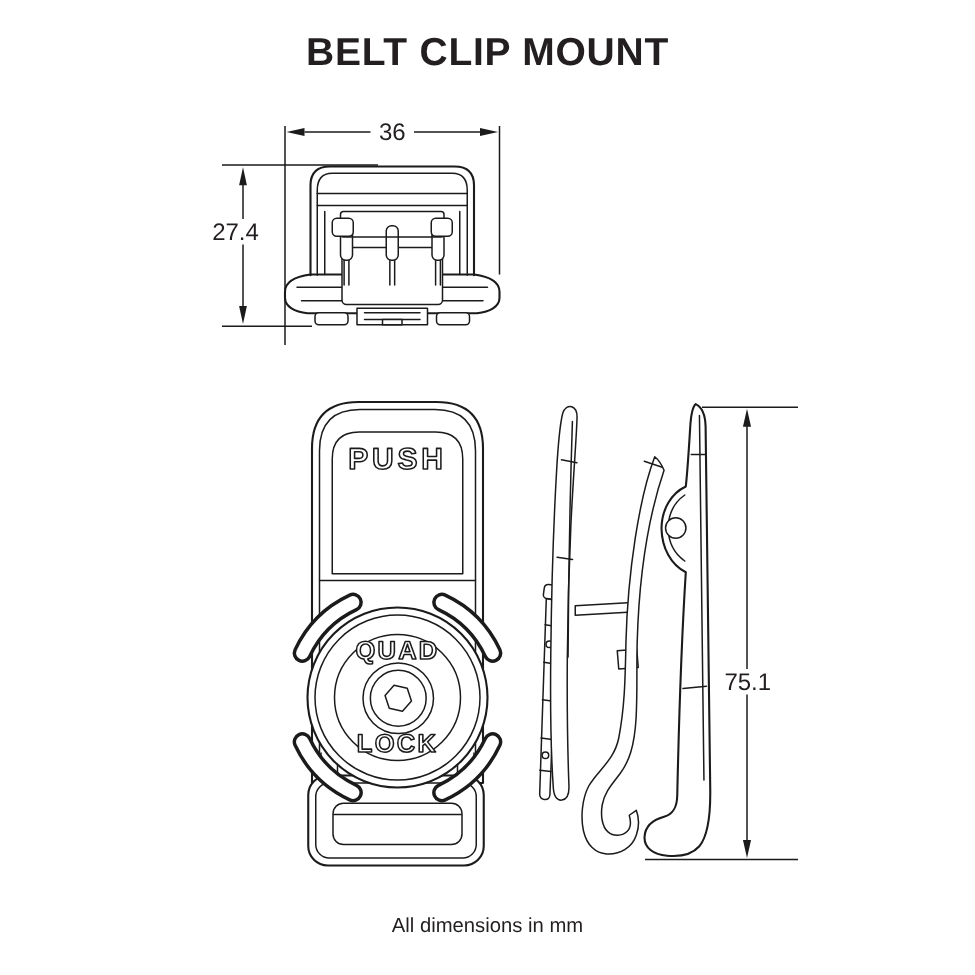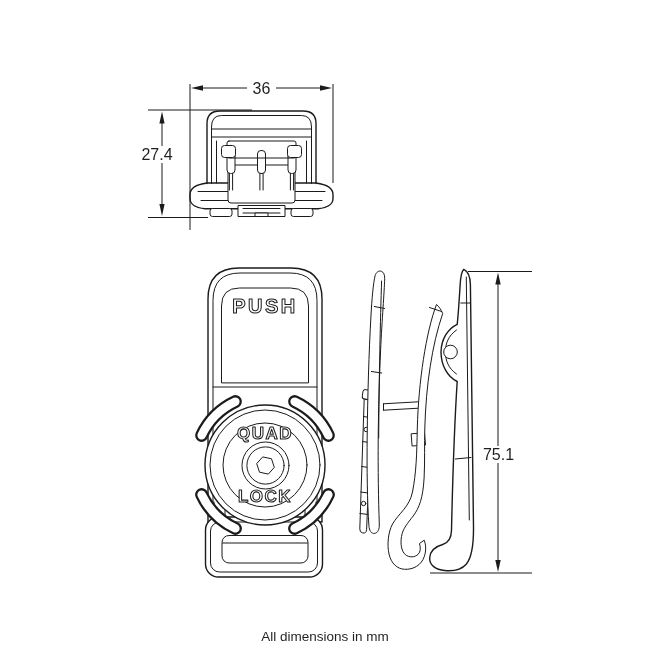--- a/index.html
+++ b/index.html
@@ -1,39 +1,40 @@
 <!DOCTYPE html>
 <html><head>
 <meta charset="utf-8">
 <style>
   html,body{margin:0;padding:0;background:#fff;}
   .page{position:relative;width:650px;height:650px;background:#fff;overflow:hidden;
         font-family:"Liberation Sans",sans-serif;color:#231f20;}
   .title{position:absolute;top:19px;left:0;width:100%;text-align:center;
          font-size:26px;font-weight:bold;letter-spacing:0.5px;color:#231f20;}
-  .footer{position:absolute;top:629px;left:0;width:100%;text-align:center;
+  .footer{position:absolute;top:609px;left:0;width:100%;text-align:center;
           font-size:13.5px;color:#231f20;}
   svg{position:absolute;top:0;left:0;}
   .s14{fill:none;stroke:#1b1b1b;stroke-width:1.4;stroke-linecap:round;stroke-linejoin:round;}
   .s10{fill:none;stroke:#1b1b1b;stroke-width:1;stroke-linecap:round;stroke-linejoin:round;}
   .w14{fill:#ffffff;stroke:#1b1b1b;stroke-width:1.4;stroke-linejoin:round;}
   .w10{fill:#ffffff;stroke:#1b1b1b;stroke-width:1;stroke-linejoin:round;}
   .dim{fill:none;stroke:#1b1b1b;stroke-width:1;}
   .arr{fill:#1b1b1b;stroke:none;}
   .dimtxt{font-family:"Liberation Sans",sans-serif;font-size:16px;fill:#231f20;}
   .outltxt{font-family:"Liberation Sans",sans-serif;font-weight:bold;
            fill:#ffffff;stroke:#1b1b1b;stroke-width:1.05px;stroke-linejoin:round;}
   .earb{fill:none;stroke:#1b1b1b;stroke-width:13;stroke-linecap:round;}
   .earw{fill:none;stroke:#ffffff;stroke-width:8.4;stroke-linecap:round;}
 </style>
 </head>
 <body>
 
 <div class="page">
 
+  <div class="title">BELT CLIP MOUNT</div>
 
   <svg width="650" height="650" viewBox="0 0 650 650">
 
     <g>
 
       <path class="w14" d="M 207 183 C 196 184.5 190 188.5 190 194.5 L 190 198.5 C 190 204.5 196.5 208 205 208.8 L 318 208.8 C 326.5 208 333 204.5 333 198.5 L 333 194.5 C 333 188.5 327 184.5 316 183 Z"></path>
       <path class="s10" d="M 198 191.5 L 325 191.5 M 201 200.5 L 322 200.5"></path>
       <rect class="w10" x="210" y="208.5" width="22" height="8" rx="2.5"></rect>
       <rect class="w10" x="291" y="208.5" width="22" height="8" rx="2.5"></rect>
       <path class="w10" d="M 238 205.5 L 285 205.5 L 285 216.5 L 238 216.5 Z"></path>

